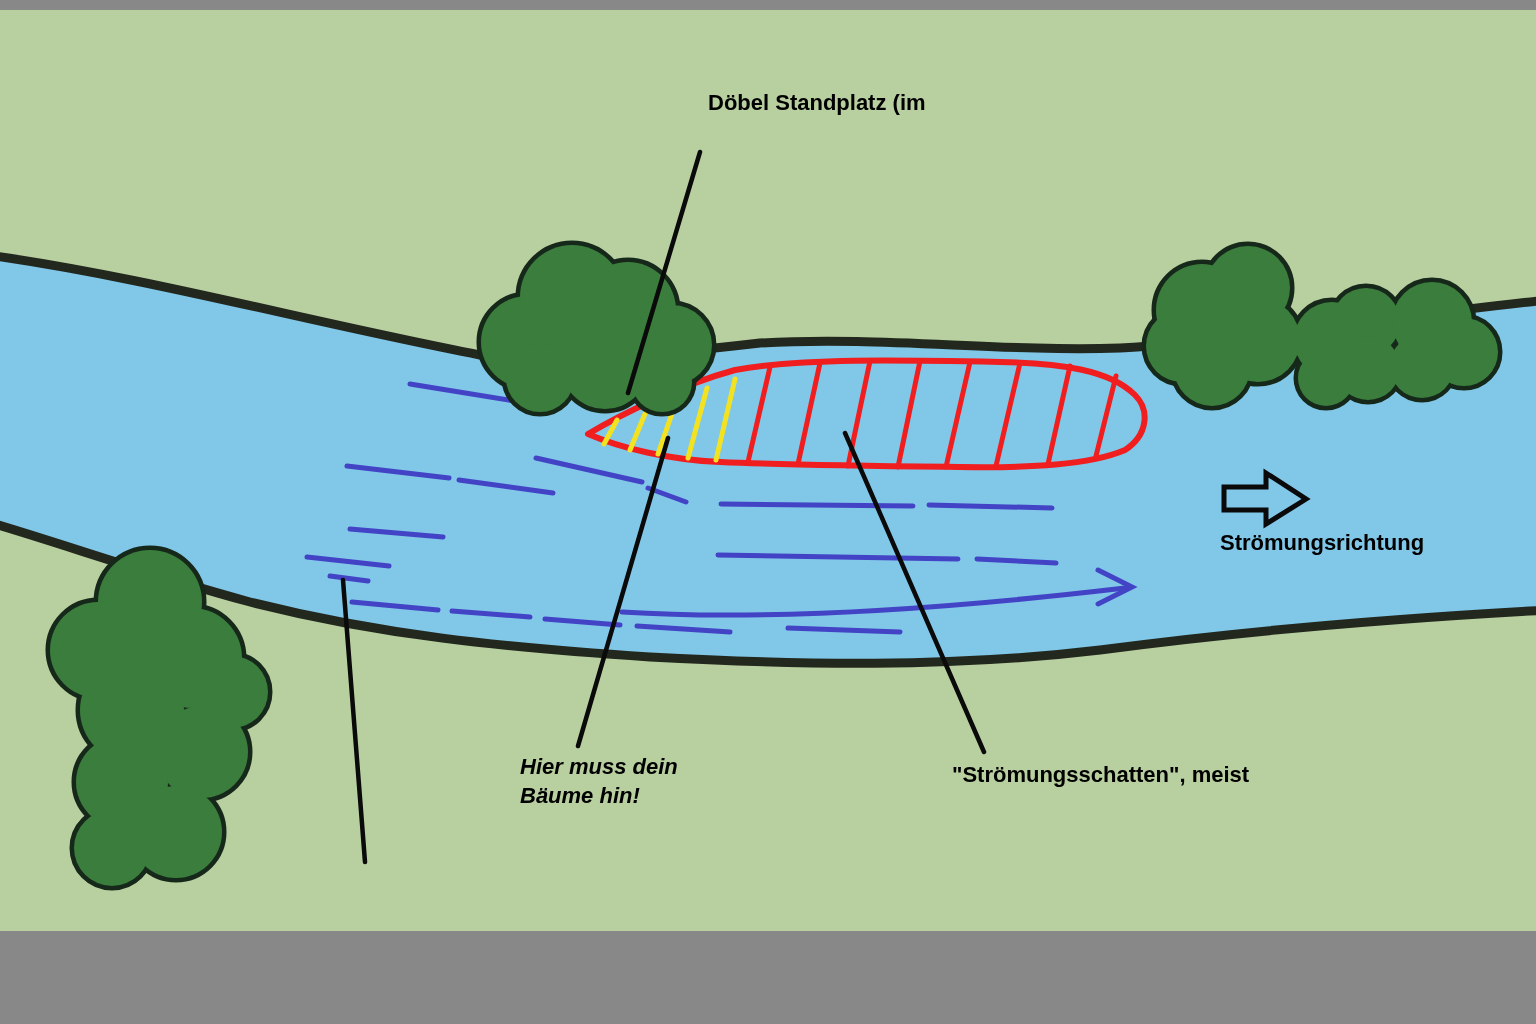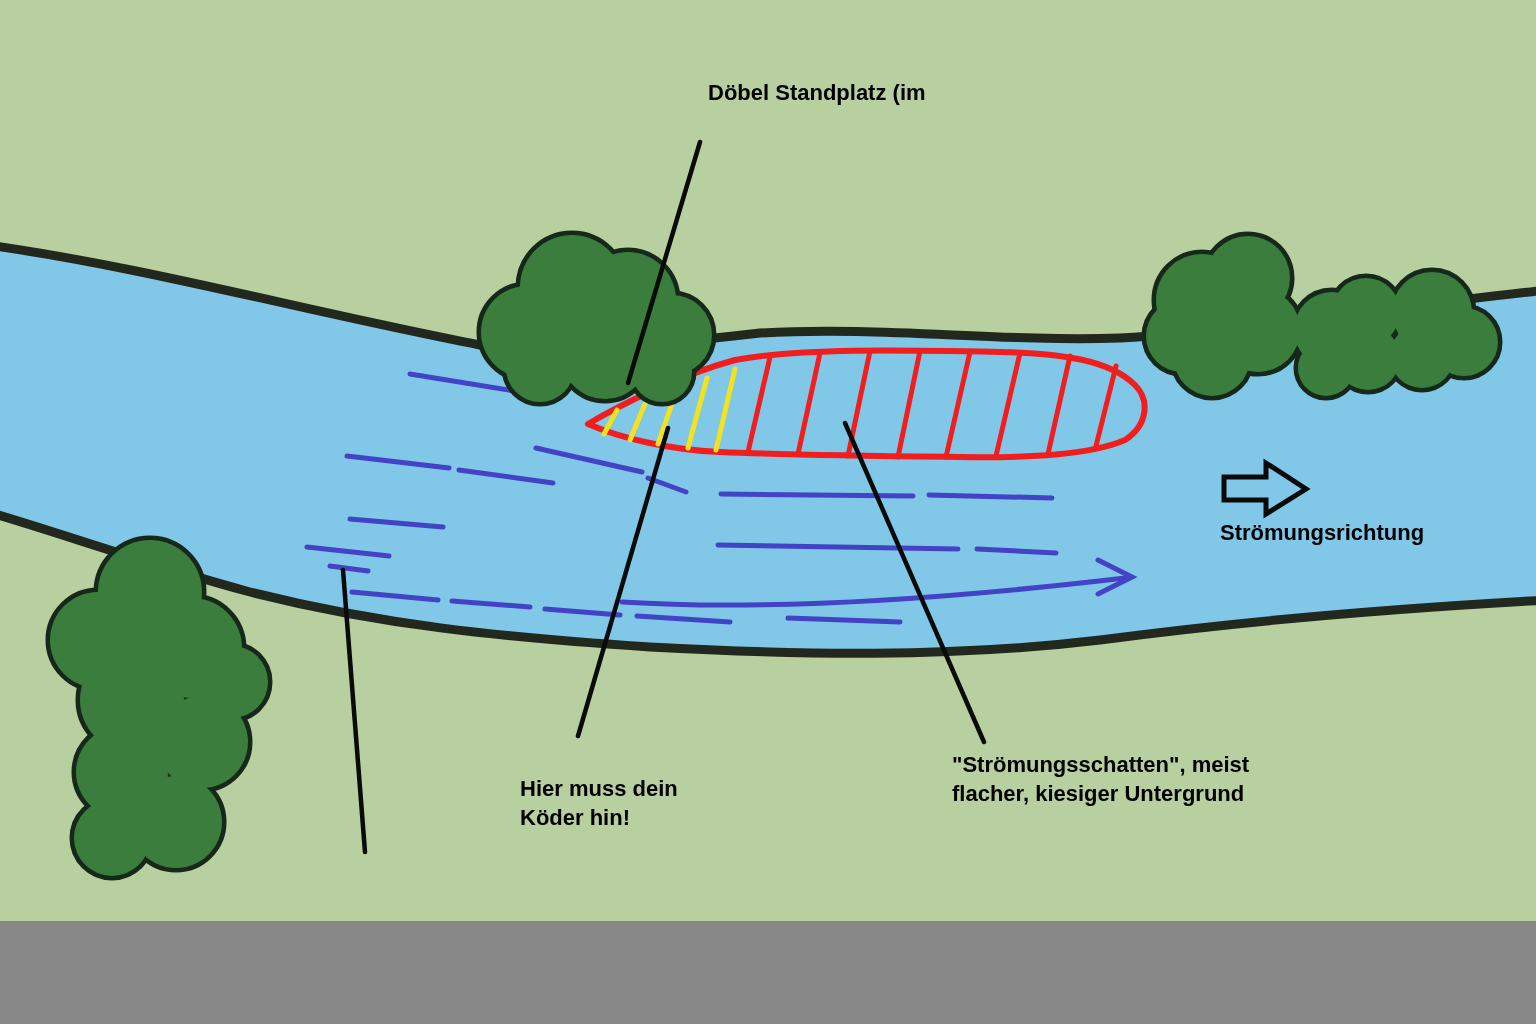--- a/index.html
+++ b/index.html
@@ -7,20 +7,21 @@
     padding: 0;
     background: #888;
   }
   #scene {
     position: relative;
     width: 1536px;
     height: 921px;
     overflow: hidden;
     background: var(--grass, #b8cf9f);
     font-family: "Liberation Sans", sans-serif;
+    margin-top: 10px;
   }
   #drawing {
     position: absolute;
     left: 0;
     top: 0;
   }
   .grass-rect   { fill: var(--grass, #b8cf9f); }
   .river-shape  { fill: var(--river, #80c7e8); stroke: var(--bank-outline, #23281e); stroke-width: 9; }
   .current-line { stroke: var(--current, #4343c6); stroke-width: 5; stroke-linecap: round; fill: none; }
   .zone-outline { fill: none; stroke: var(--zone, #f01e1e); stroke-width: 6; stroke-linejoin: round; stroke-linecap: round; }
@@ -33,21 +34,21 @@
   .label {
     position: absolute;
     font-weight: bold;
     font-size: 22px;
     line-height: 1.32;
     color: var(--text, #000000);
     white-space: nowrap;
   }
   .label span { display: block; }
   #label-standplatz  { left: 708px;  top: 78px;  }
-  #label-koeder      { left: 520px;  top: 774px; }
+  #label-koeder      { left: 520px;  top: 742px; font-style: italic; }
   #label-schatten    { left: 952px;  top: 750px; }
   #label-aussenkurve { left: 310px;  top: 866px; }
   #label-richtung    { left: 1220px; top: 518px; }
 </style>
 </head>
 <body>
 
 <div id="scene">
 
   <svg id="drawing" width="1536" height="1024" viewBox="0 0 1536 1024">
@@ -177,26 +178,25 @@
 
     <path class="flow-arrow-shape" d="M 1224,477 L 1266,477 L 1266,463 L 1306,489 L 1266,514 L 1266,500 L 1224,500 Z"></path>
   </svg>
 
   <div class="label" id="label-standplatz">
     <span>Döbel Standplatz (im</span>
   </div>
 
   <div class="label" id="label-koeder">
     <span>Hier muss dein</span>
-    <span>Köder hin!</span>
+    <span>Bäume hin!</span>
   </div>
 
   <div class="label" id="label-schatten">
     <span>"Strömungsschatten", meist</span>
-    <span>flacher, kiesiger Untergrund</span>
   </div>
 
 
   <div class="label" id="label-richtung">
     <span>Strömungsrichtung</span>
   </div>
 
 </div>
 
 </body></html>

